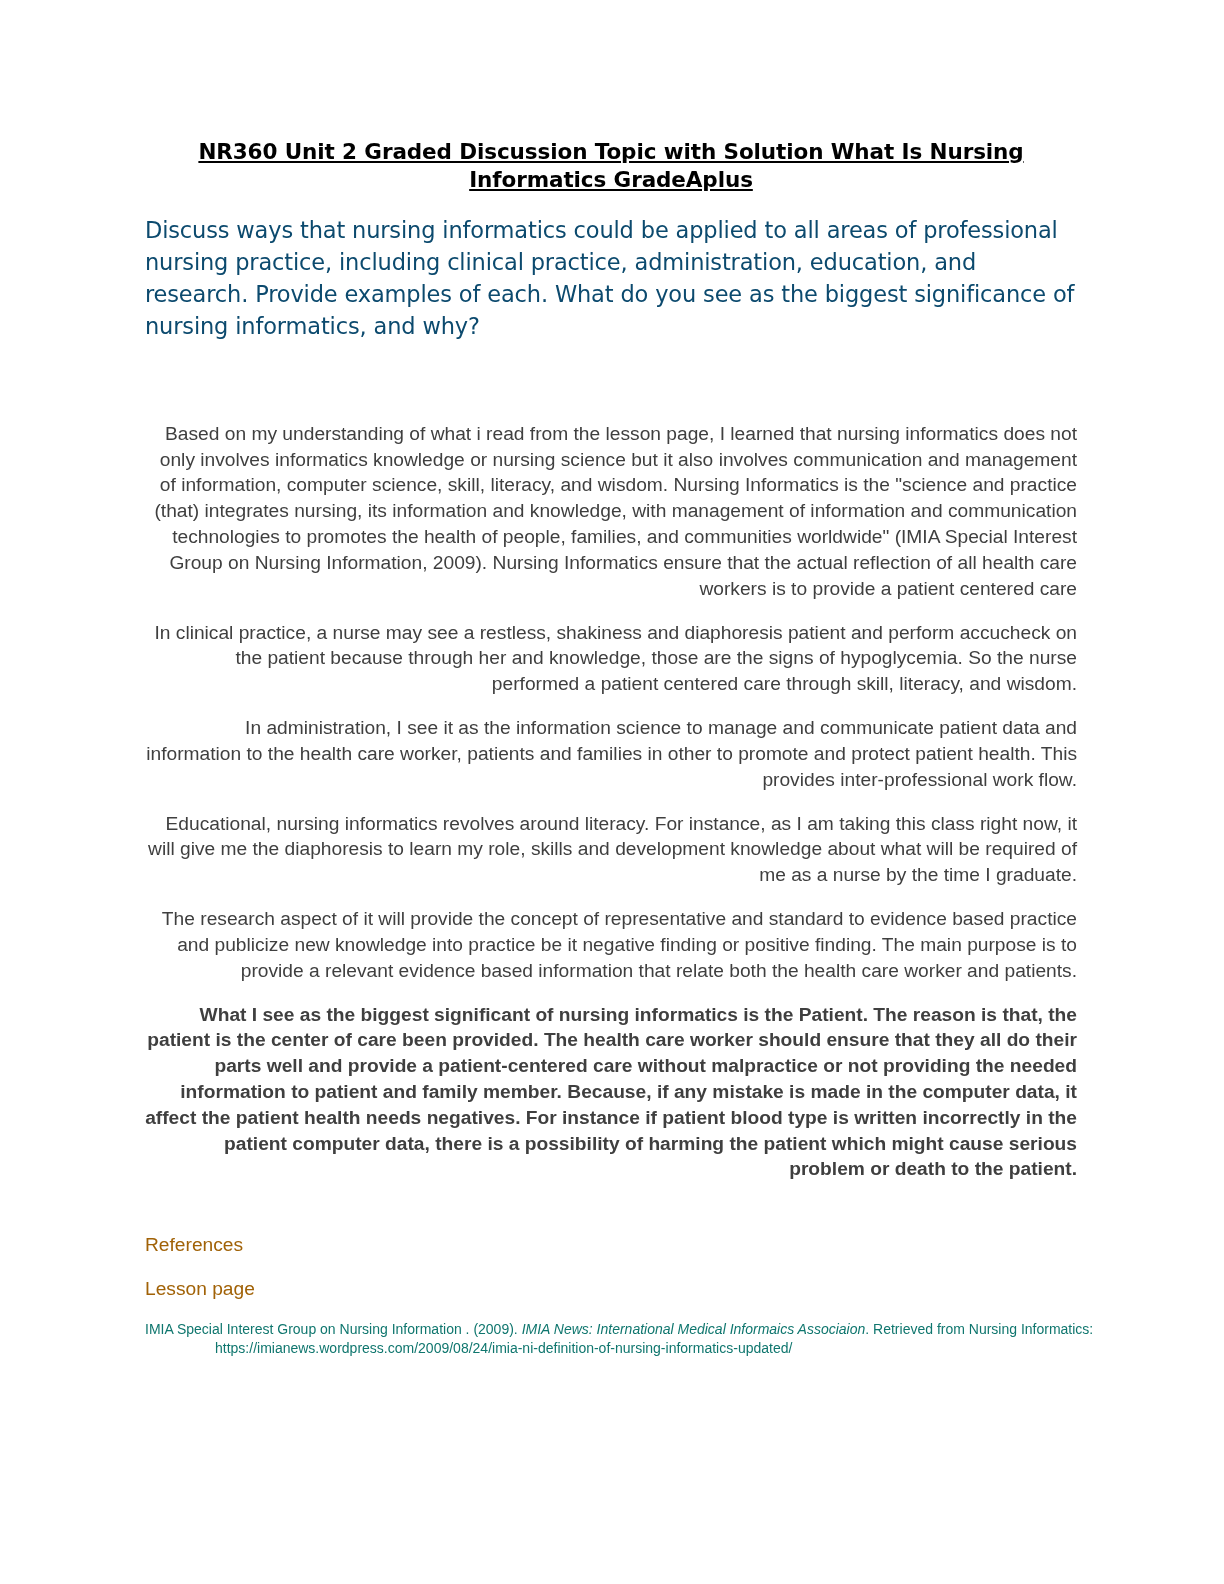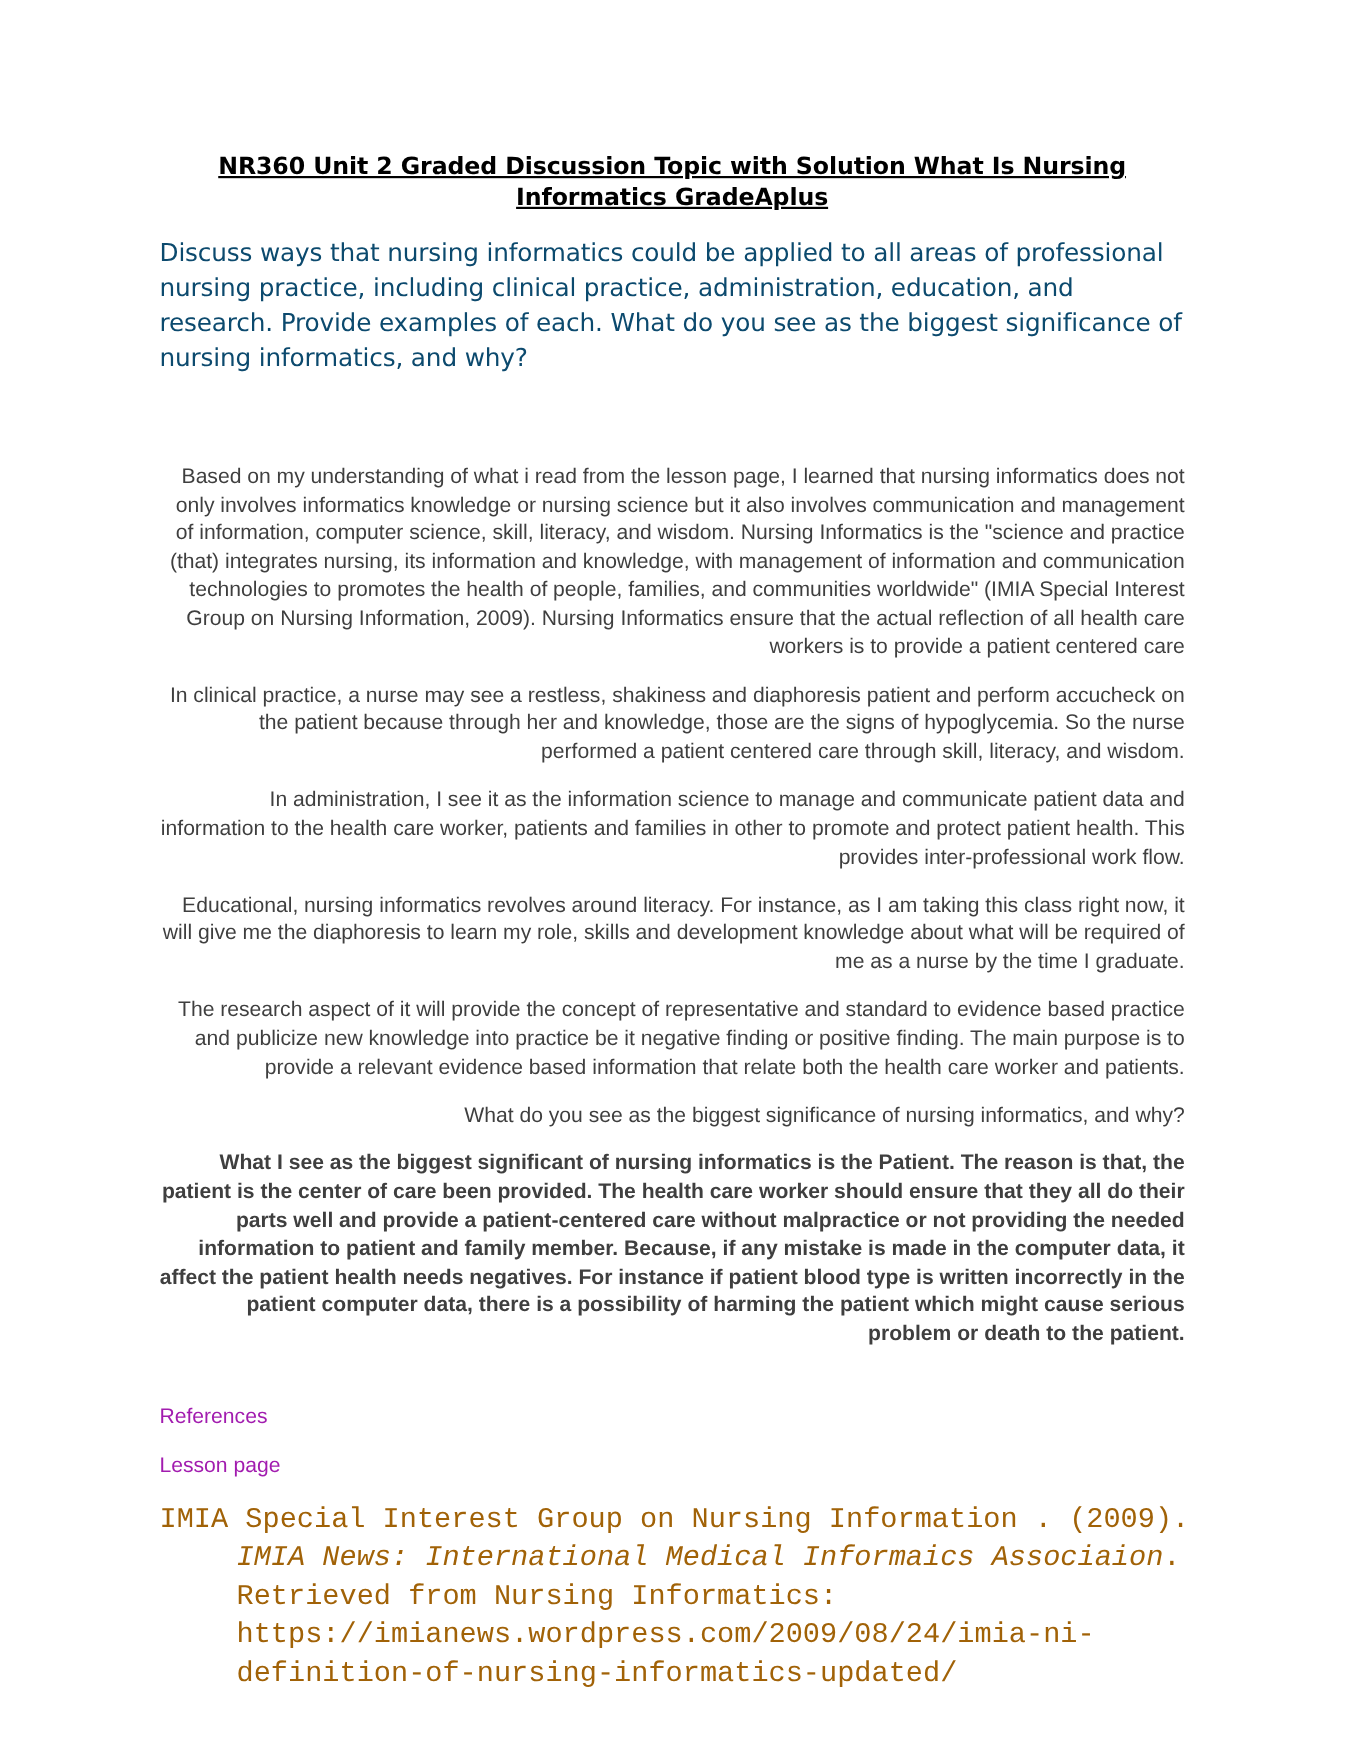--- a/index.html
+++ b/index.html
@@ -72,28 +72,28 @@
   }
   p.para:last-child { margin-bottom: 0; font-weight: bold; }
 
   
   .refs {
     margin-top: 50px;
   }
   p.ref-line {
     font-family: "Liberation Sans", sans-serif;
     font-size: 19.2px;
-    color: #a21caf;
+    color: #a16207;
     line-height: 1.345;
     margin: 0 0 18px 0;
   }
   p.ref-entry {
-    font-family: Liberation Mono, monospace;
-    font-size: 26px;
-    color: #a16207;
+    font-family: Liberation Sans, sans-serif;
+    font-size: 14px;
+    color: #0f766e;
     line-height: 1.345;
     margin: 0;
     padding-left: 70px;
     text-indent: -70px;
     width: 880px;
   }
   .ital { font-style: italic; }
 </style>
 </head>
 <body>
@@ -104,21 +104,20 @@
     <h1 class="doc-title">NR360 Unit 2 Graded Discussion Topic with Solution What Is Nursing Informatics GradeAplus</h1>
 
     <p class="prompt">Discuss ways that nursing informatics could be applied to all areas of professional nursing practice, including clinical practice, administration, education, and research. Provide examples of each. What do you see as the biggest significance of nursing informatics, and why?</p>
 
     <div class="body-block">
       <p class="para">Based on my understanding of what i read from the lesson page, I learned that nursing informatics does not only involves informatics knowledge or nursing science but it also involves communication and management of information, computer science, skill, literacy, and wisdom. Nursing Informatics is the "science and practice (that) integrates nursing, its information and knowledge, with management of information and communication technologies to promotes the health of people, families, and communities worldwide" (IMIA Special Interest Group on Nursing Information, 2009). Nursing Informatics ensure that the actual reflection of all health care workers is to provide a patient centered care</p>
       <p class="para"> In clinical practice, a nurse may see a restless, shakiness and diaphoresis patient and perform accucheck on the patient because through her and knowledge, those are the signs of hypoglycemia. So the nurse performed a patient centered care through skill, literacy, and wisdom.</p>
       <p class="para">In administration, I see it as the information science to manage and communicate patient data and information to the health care worker, patients and families in other to promote and protect patient health. This provides inter-professional work flow.</p>
       <p class="para">Educational, nursing informatics revolves around literacy. For instance, as I am taking this class right now, it will give me the diaphoresis to learn my role, skills and development knowledge about what will be required of me as a nurse by the time I graduate.</p>
       <p class="para">The research aspect of it will provide the concept of representative and standard to evidence based practice and publicize new knowledge into practice be it negative finding or positive finding. The main purpose is to provide a relevant evidence based information that relate both the health care worker and patients.</p>
-      <p class="para">What do you see as the biggest significance of nursing informatics, and why?</p>
       <p class="para">What I see as the biggest significant of nursing informatics is the Patient. The reason is that, the patient is the center of care been provided. The health care worker should ensure that they all do their parts well and provide a patient-centered care without malpractice or not providing the needed information to patient and family member. Because, if any mistake is made in the computer data, it affect the patient health needs negatives. For instance if patient blood type is written incorrectly in the patient computer data, there is a possibility of harming the patient which might cause serious problem or death to the patient.</p>
     </div>
 
     <div class="refs">
       <p class="ref-line">References</p>
       <p class="ref-line">Lesson page</p>
       <p class="ref-entry">
         <span>IMIA Special Interest Group on Nursing Information . (2009). </span><span class="ital">IMIA News: International Medical Informaics Associaion</span><span>. Retrieved from Nursing Informatics: </span><span>https://imianews.wordpress.com/2009/08/24/imia-ni-definition-of-nursing-informatics-updated/</span>
       </p>
     </div>

